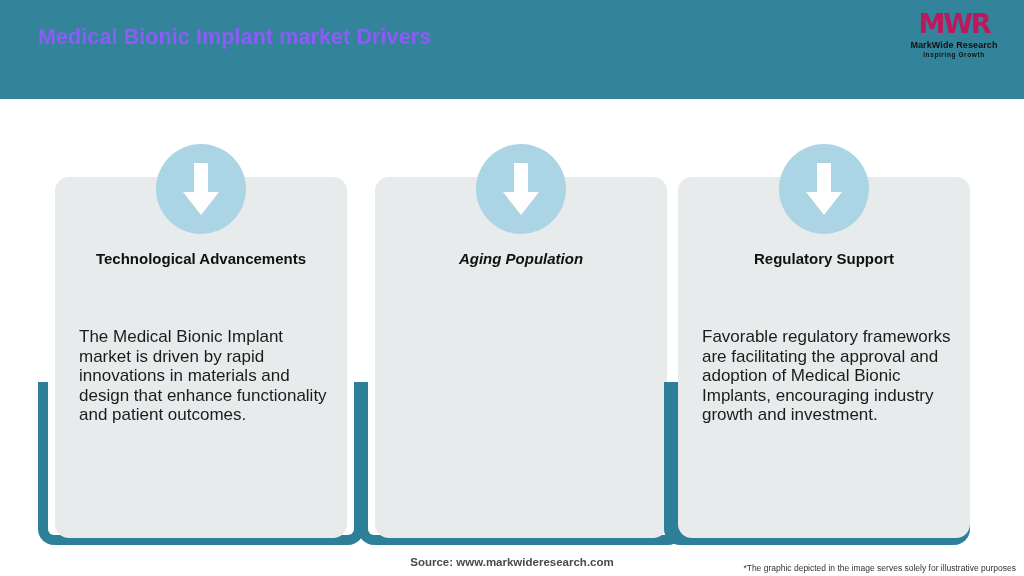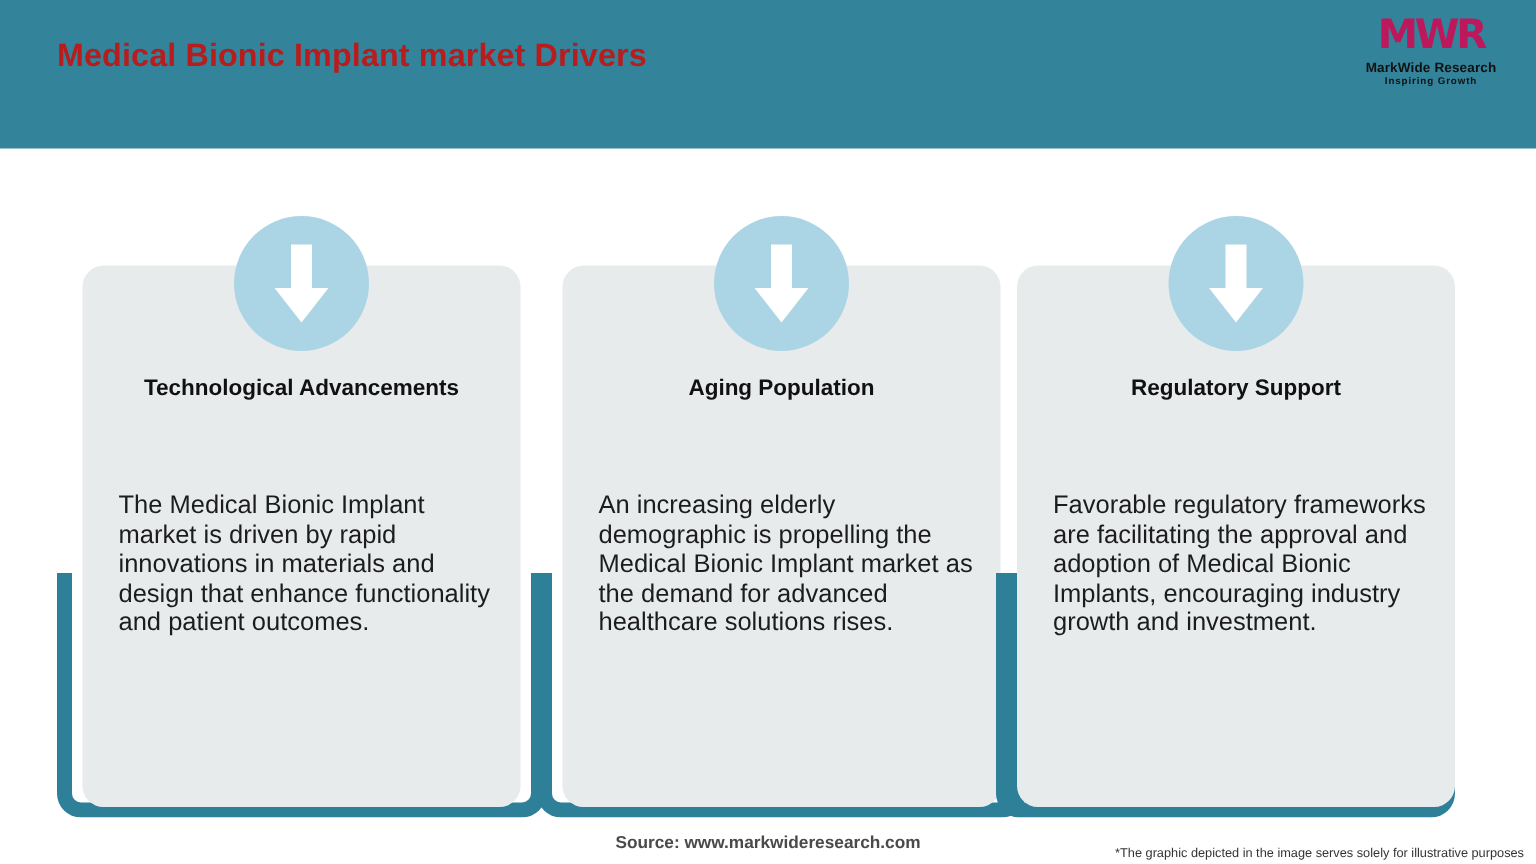--- a/index.html
+++ b/index.html
@@ -27,21 +27,21 @@
     width: 1024px;
     height: 99px;
     background: #33839A;
   }
   .header-title {
     position: absolute;
     left: 38px;
     top: 25px;
     font-size: 21.5px;
     font-weight: bold;
-    color: #b91c1c;
+    color: #8b5cf6;
     letter-spacing: 0.1px;
     white-space: nowrap;
   }
 
   
   .logo {
     position: absolute;
     right: 16px;
     top: 11px;
     width: 108px;
@@ -77,21 +77,21 @@
   }
 
   
   .card {
     position: absolute;
     top: 177px;
     width: 292px;
     height: 361px;
   }
   .card-1 { left: 55px; }
-  .card-2 { left: 375px; }
+  .card-2 { left: 375px; font-style: italic; }
   .card-3 { left: 678px; }
 
   
   .frame {
     position: absolute;
     left: -17px;
     top: 205px;
     width: 326px;
     height: 163px;
     border-left: 10px solid #2E7F98;
@@ -198,21 +198,20 @@
       <svg width="38" height="56" viewBox="0 0 38 56" aria-hidden="true">
         <path d="M12 2 H26 V31 H37 L19 54 L1 31 H12 Z" fill="#FFFFFF"></path>
       </svg>
     </div>
   </div>
 
   <div class="card card-2">
     <div class="frame"></div>
     <div class="panel">
       <div class="card-title">Aging Population</div>
-      <div class="card-body">An increasing elderly demographic is propelling the Medical Bionic Implant market as the demand for advanced healthcare solutions rises.</div>
     </div>
     <div class="badge">
       <svg width="38" height="56" viewBox="0 0 38 56" aria-hidden="true">
         <path d="M12 2 H26 V31 H37 L19 54 L1 31 H12 Z" fill="#FFFFFF"></path>
       </svg>
     </div>
   </div>
 
   <div class="card card-3">
     <div class="frame"></div>

